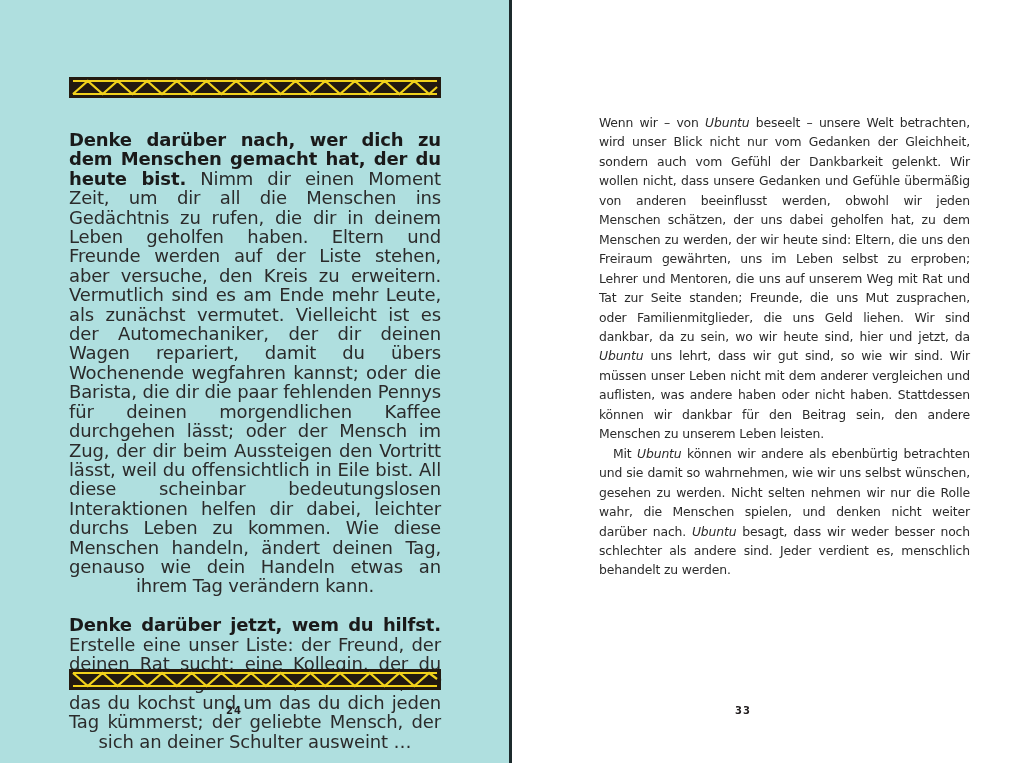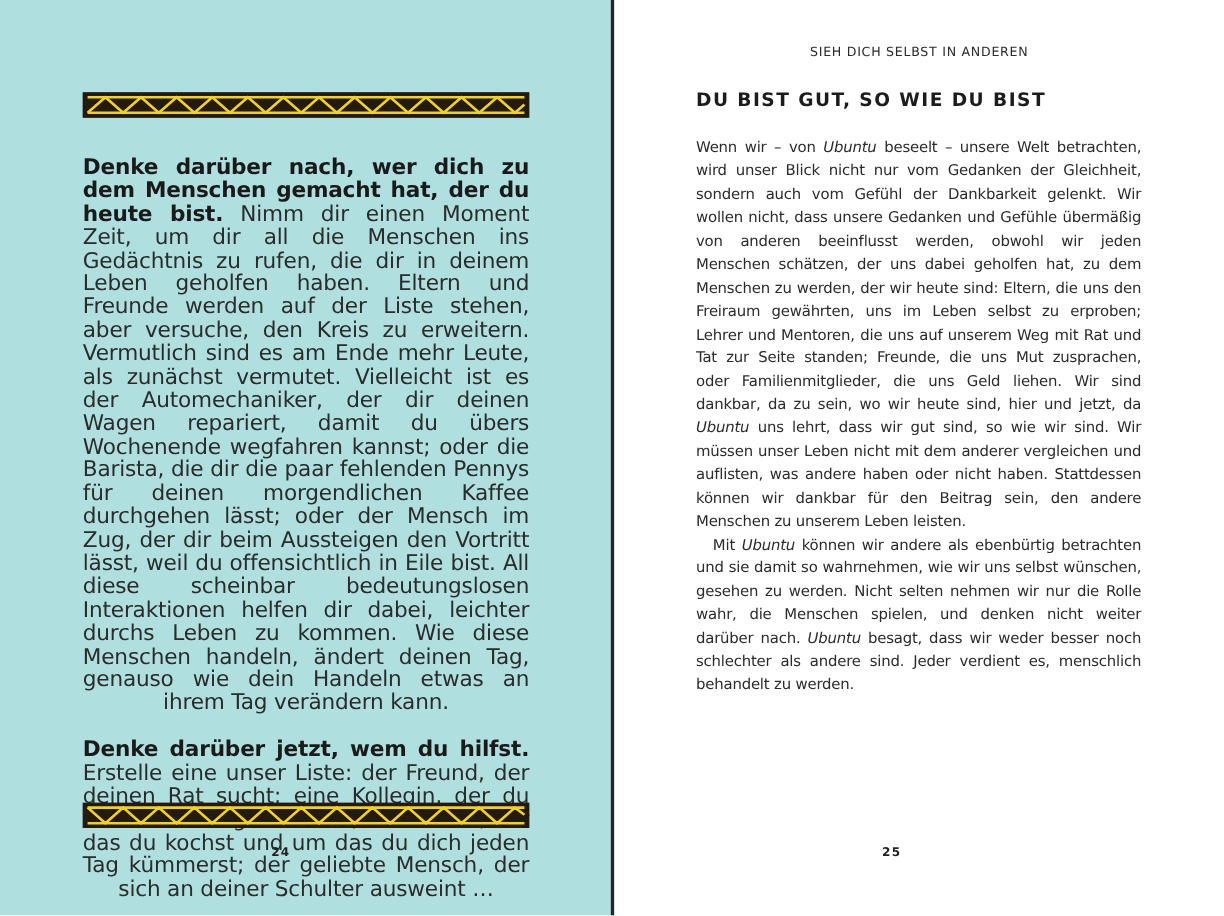--- a/index.html
+++ b/index.html
@@ -53,21 +53,21 @@
     .running-head {
       position: absolute; left: 512px; width: 508px; top: 38px;
       text-align: center; font-size: 10.5px; letter-spacing: 0.6px; color: #2b2b2b;
     }
     .section-title {
       position: absolute; left: 580px; top: 74px;
       font-family: "DejaVu Sans", sans-serif; font-weight: bold;
       font-size: 15.5px; letter-spacing: 1.2px; color: #1c1c1c;
     }
     .right-text {
-      position: absolute; left: 580px; top: 113px; width: 371px;
+      position: absolute; left: 599px; top: 113px; width: 371px;
       font-size: 12.4px; line-height: 19.45px; color: #2b2b2b;
       text-align: justify; letter-spacing: -0.15px;
     }
     .right-text p { margin: 0; }
     .right-text p.indent { text-indent: 14px; }
     .right-text i { font-style: italic; }
   </style>
 </head>
 <body>
 
@@ -149,39 +149,37 @@
         <rect x="2" y="5" width="20" height="2"></rect>
         <polygon points="8,0 5,0 1,6 5,12 8,12 4,6"></polygon>
       </g>
     </svg>
   </div>
 
   <div class="gutter"></div>
 
   <div class="page-right"></div>
 
-  <div class="running-head">SIEH DICH SELBST IN ANDEREN</div>
-  <h1 class="section-title">DU BIST GUT, SO WIE DU BIST</h1>
 
   <div class="right-text">
     <p><span>Wenn wir – von </span><i>Ubuntu</i><span> beseelt – unsere Welt betrachten, wird unser Blick nicht nur vom Gedanken der Gleichheit, sondern auch vom Gefühl der Dankbarkeit gelenkt. Wir wollen nicht, dass unsere Gedanken und Gefühle übermäßig von anderen beeinflusst werden, obwohl wir jeden Menschen schätzen, der uns dabei geholfen hat, zu dem Menschen zu werden, der wir heute sind: Eltern, die uns den Freiraum gewährten, uns im Leben selbst zu erproben; Lehrer und Mentoren, die uns auf unserem Weg mit Rat und Tat zur Seite standen; Freunde, die uns Mut zusprachen, oder Familienmitglieder, die uns Geld liehen. Wir sind dankbar, da zu sein, wo wir heute sind, hier und jetzt, da </span><i>Ubuntu</i><span> uns lehrt, dass wir gut sind, so wie wir sind. Wir müssen unser Leben nicht mit dem anderer vergleichen und auflisten, was andere haben oder nicht haben. Stattdessen können wir dankbar für den Beitrag sein, den andere Menschen zu unserem Leben leisten.</span></p>
     <p class="indent"><span>Mit </span><i>Ubuntu</i><span> können wir andere als ebenbürtig betrachten und sie damit so wahrnehmen, wie wir uns selbst wünschen, gesehen zu werden. Nicht selten nehmen wir nur die Rolle wahr, die Menschen spielen, und denken nicht weiter darüber nach. </span><i>Ubuntu</i><span> besagt, dass wir weder besser noch schlechter als andere sind. Jeder verdient es, menschlich behandelt zu werden.</span></p>
   </div>
 
   <div class="folio folio-right">
     <svg class="chev" viewBox="0 0 24 12">
       <g fill="#231f20">
         <polygon points="0,0 4,0 8,6 4,12 0,12 4,6"></polygon>
         <polygon points="5,0 9,0 13,6 9,12 5,12 9,6"></polygon>
         <polygon points="10,0 14,0 18,6 14,12 10,12 14,6"></polygon>
         <rect x="2" y="5" width="20" height="2"></rect>
         <polygon points="16,0 19,0 23,6 19,12 16,12 20,6"></polygon>
       </g>
     </svg>
-    <span>25</span>
+    <span>33</span>
     <svg class="chev" viewBox="0 0 24 12">
       <g fill="#231f20">
         <polygon points="24,0 20,0 16,6 20,12 24,12 20,6"></polygon>
         <polygon points="19,0 15,0 11,6 15,12 19,12 15,6"></polygon>
         <polygon points="14,0 10,0 6,6 10,12 14,12 10,6"></polygon>
         <rect x="2" y="5" width="20" height="2"></rect>
         <polygon points="8,0 5,0 1,6 5,12 8,12 4,6"></polygon>
       </g>
     </svg>
   </div>

